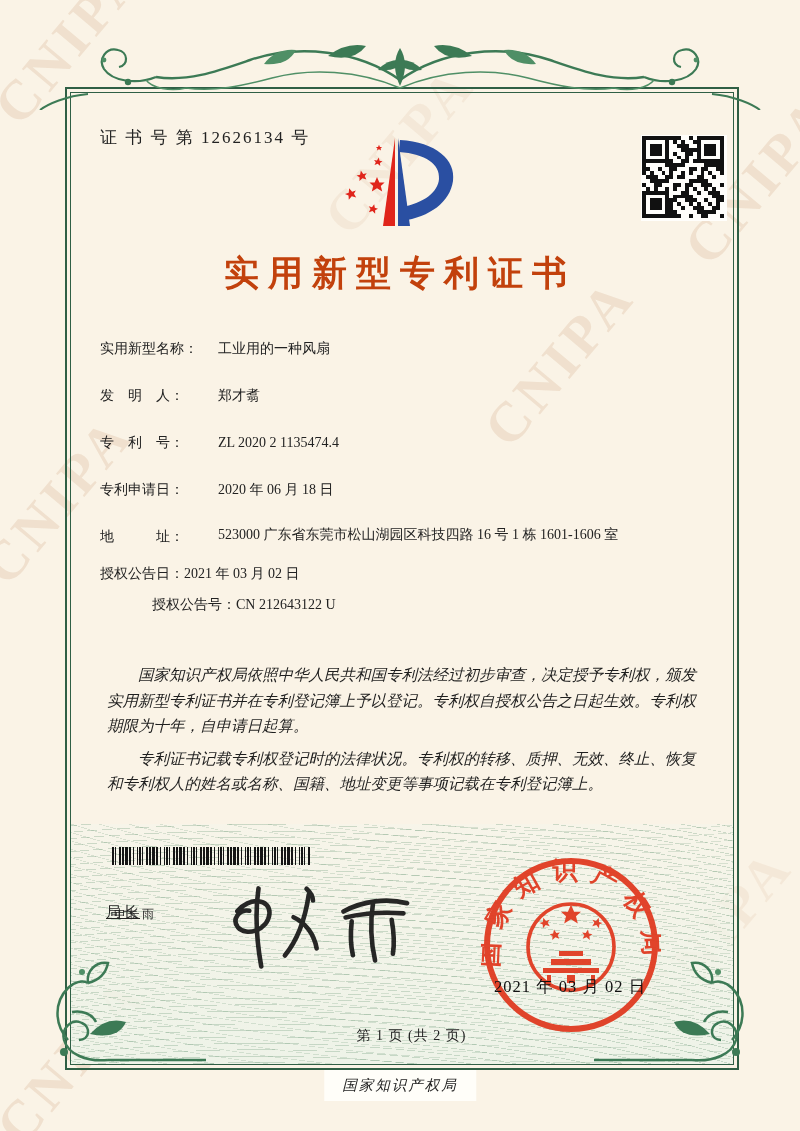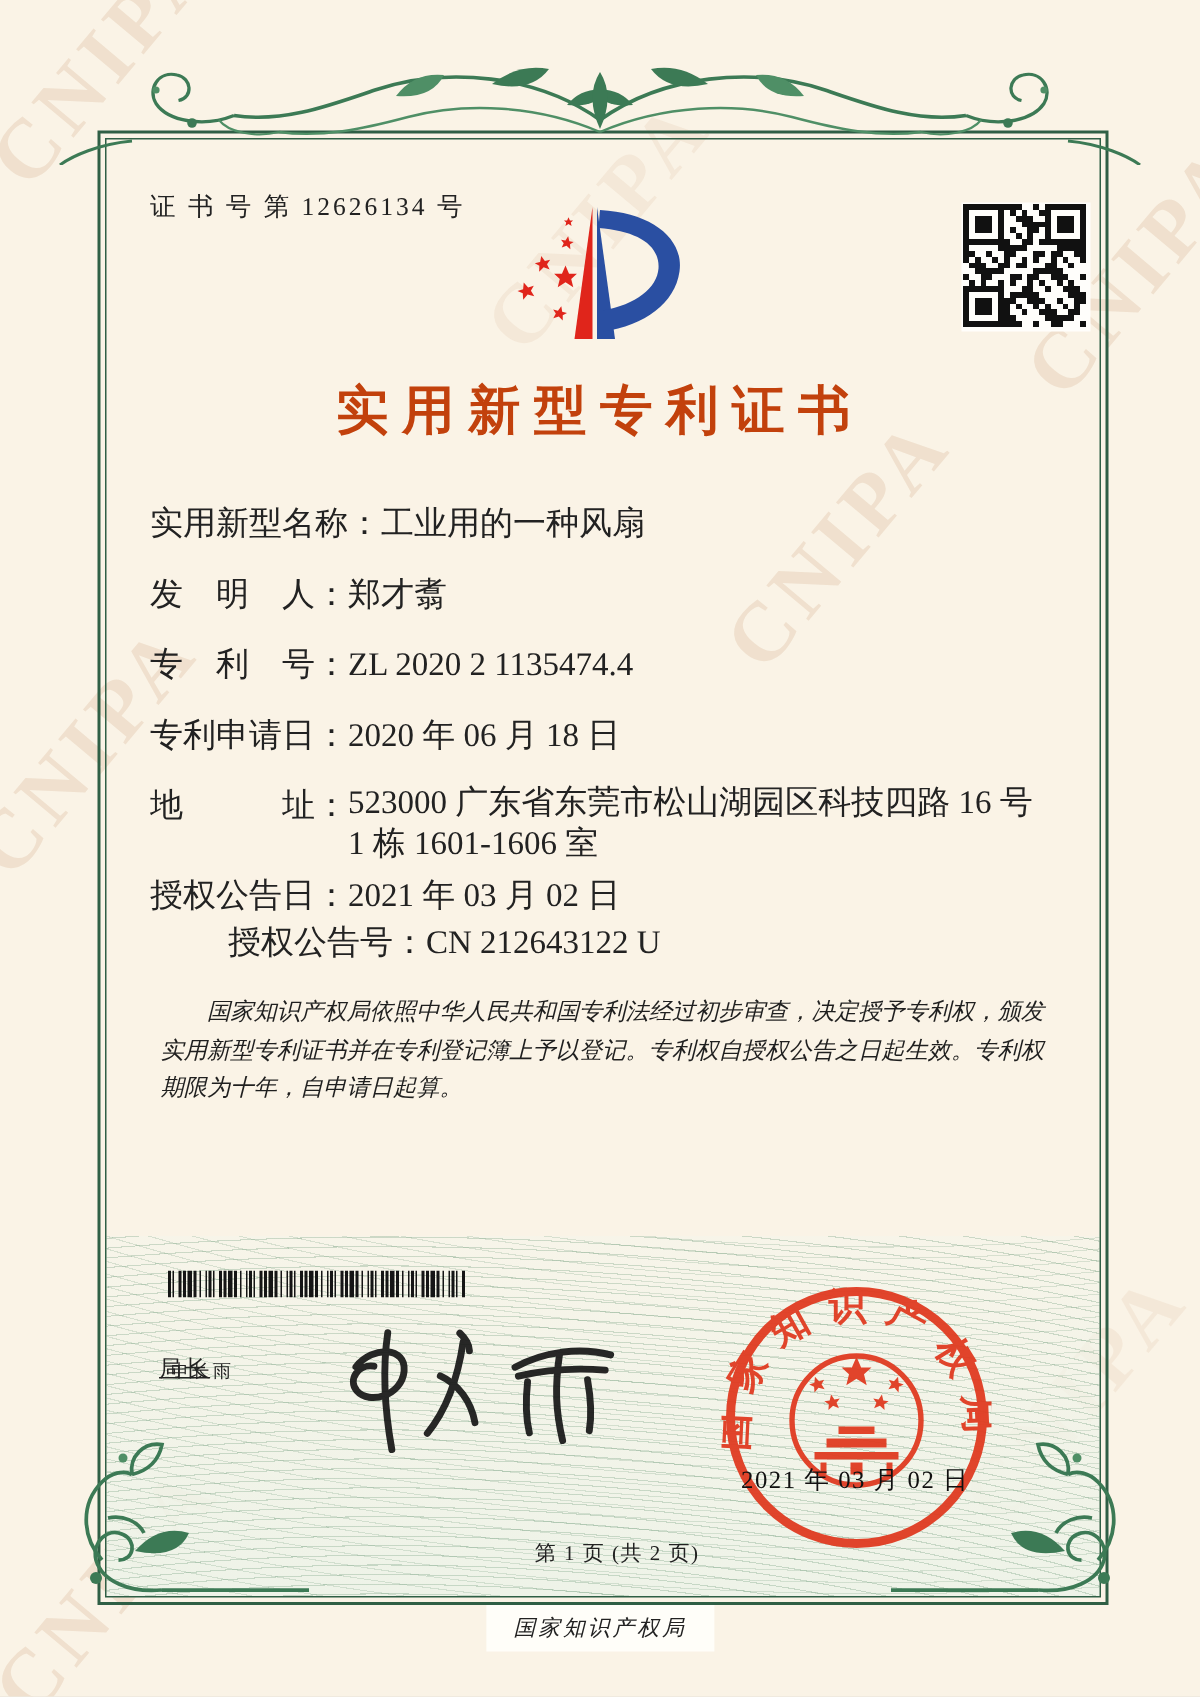--- a/index.html
+++ b/index.html
@@ -38,21 +38,21 @@
   }
   
   .abs{position:absolute;z-index:2;}
   .cert-no{left:100px;top:126px;font-size:17px;letter-spacing:2px;}
   .logo{left:338px;top:134px;width:124px;height:102px;}
   .qr{left:641px;top:135px;width:84px;height:84px;background:#fffefb;padding:1px;}
   .title{
     left:0;right:0;top:250px;margin:0;text-align:center;
     font-size:35px;font-weight:bold;letter-spacing:9px;color:#c2410c;
   }
-  .fields{left:100px;top:333px;width:608px;font-size:22px;}
+  .fields{left:100px;top:333px;width:608px;font-size:14px;}
   .field-row{display:flex;line-height:31px;margin-bottom:16px;}
   .field-row .label{flex:0 0 118px;white-space:pre;}
   .field-row .value{flex:1;}
   .field-row.address{margin-bottom:6px;}
   .field-row.address .value{line-height:27px;max-width:472px;}
   .grant-row{display:flex;line-height:31px;flex-direction:column;}
   .grant-row .pair{display:flex;}
   .grant-row .pair.right{margin-left:52px;}
   .grant-row .label{white-space:pre;}
   .paras{left:100px;top:655px;width:604px;font-size:15.5px;line-height:25.5px;font-style:italic;color:#1f1f1f;}
@@ -428,20 +428,21 @@
       </span>
       <span class="pair right">
         <span class="label">授权公告号：</span>
         <span class="value">CN 212643122 U</span>
       </span>
     </div>
   </div>
 
   <div class="abs paras">
     <p>国家知识产权局依照中华人民共和国专利法经过初步审查，决定授予专利权，颁发实用新型专利证书并在专利登记簿上予以登记。专利权自授权公告之日起生效。专利权期限为十年，自申请日起算。</p>
+    <p>专利证书记载专利权登记时的法律状况。专利权的转移、质押、无效、终止、恢复和专利权人的姓名或名称、国籍、地址变更等事项记载在专利登记簿上。</p>
   </div>
 
   <div class="abs barcode">
     <svg id="barcode-svg" viewBox="0 0 205 18" width="205" height="18" aria-hidden="true">
         <rect x="2" y="0" width="2" height="18" fill="#151515"></rect>
         <rect x="5" y="0" width="1" height="18" fill="#151515"></rect>
         <rect x="9" y="0" width="2" height="18" fill="#151515"></rect>
         <rect x="12" y="0" width="2" height="18" fill="#151515"></rect>
         <rect x="15" y="0" width="3" height="18" fill="#151515"></rect>
         <rect x="19" y="0" width="2" height="18" fill="#151515"></rect>

